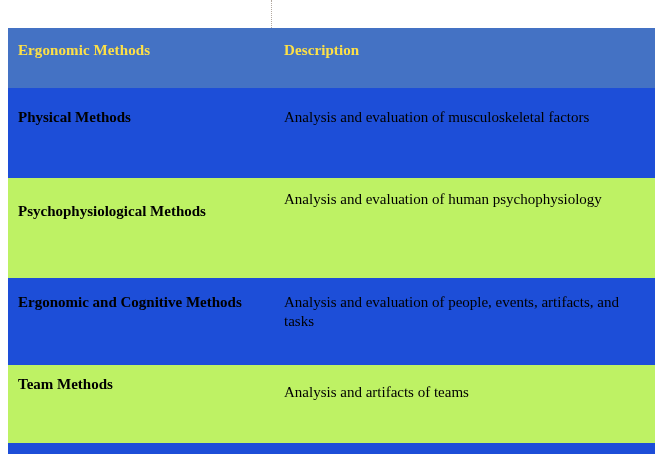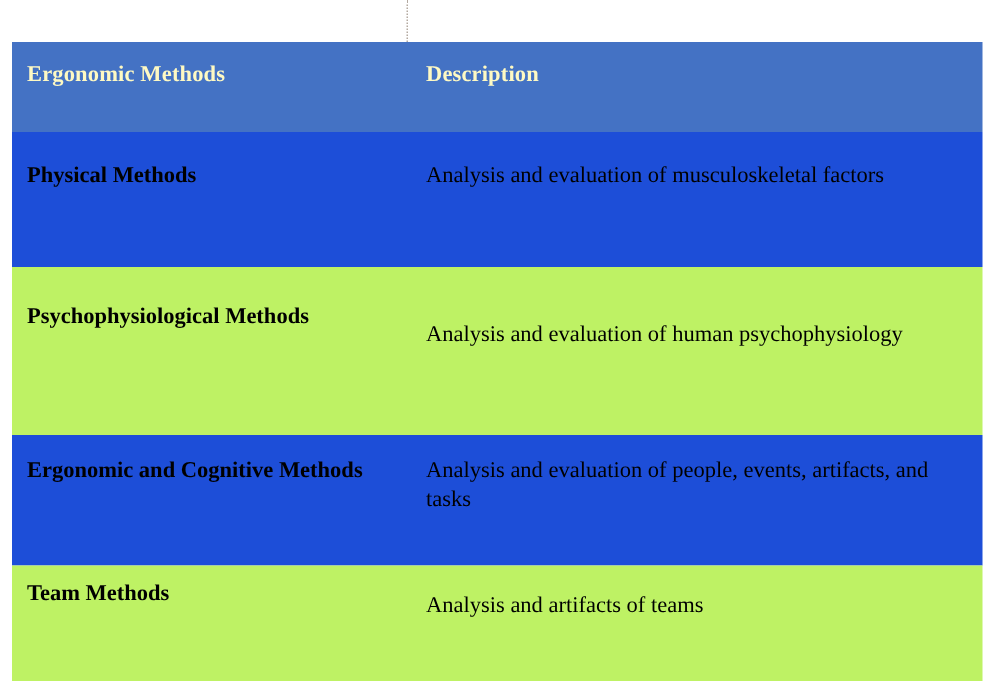--- a/index.html
+++ b/index.html
@@ -37,21 +37,21 @@
   .ergo-table th,
   .ergo-table td {
     vertical-align: top;
     padding: 0;
     border: none;
   }
 
   
   .header-row th {
     background: #4472c4;
-    color: #fef9c3;
+    color: #fde047;
     height: 46px;
     font-weight: bold;
     font-size: 15px;
     padding: 14px 0 0 10px;
     text-align: left;
     letter-spacing: 0.1px;
   }
   .header-row th.col2 {
     padding-left: 12px;
   }
@@ -77,21 +77,21 @@
   }
   .r1 td { height: 60px; }
   .r2 td { height: 66px; }
   .r3 td { height: 62px; }
   .r4 td { height: 50px; }
   .r5 td { height: 48px; }
 
   .r1 td.col1 { padding-top: 20px; }
   .r1 td.col2 { padding-top: 20px; }
   .r2 td.col1 { padding-top: 24px; }
-  .r2 td.col2 { padding-top: 36px; }
+  .r2 td.col2 { padding-top: 12px; }
   .r3 td.col1 { padding-top: 15px; }
   .r3 td.col2 { padding-top: 15px; }
   .r4 td.col1 { }
   .r4 td.col2 { padding-top: 18px; }
   .r5 td.col1 { padding-top: 16px; }
   .r5 td.col2 { padding-top: 16px; }
 
   
   .col-guide {
     position: absolute;

